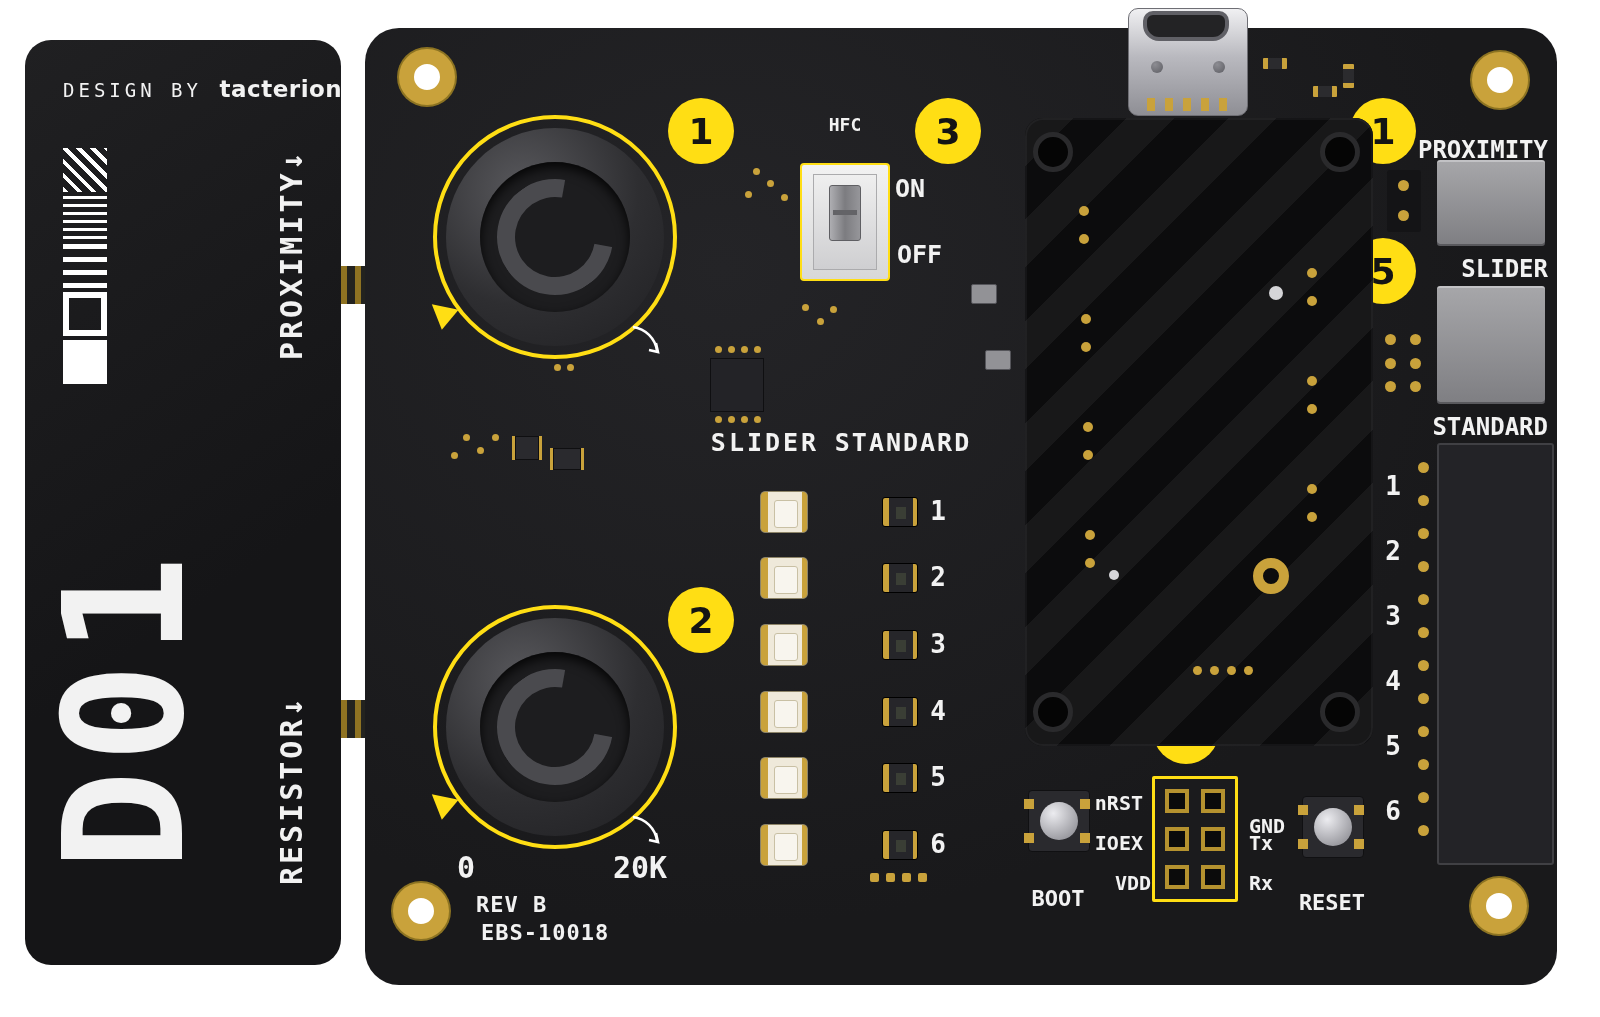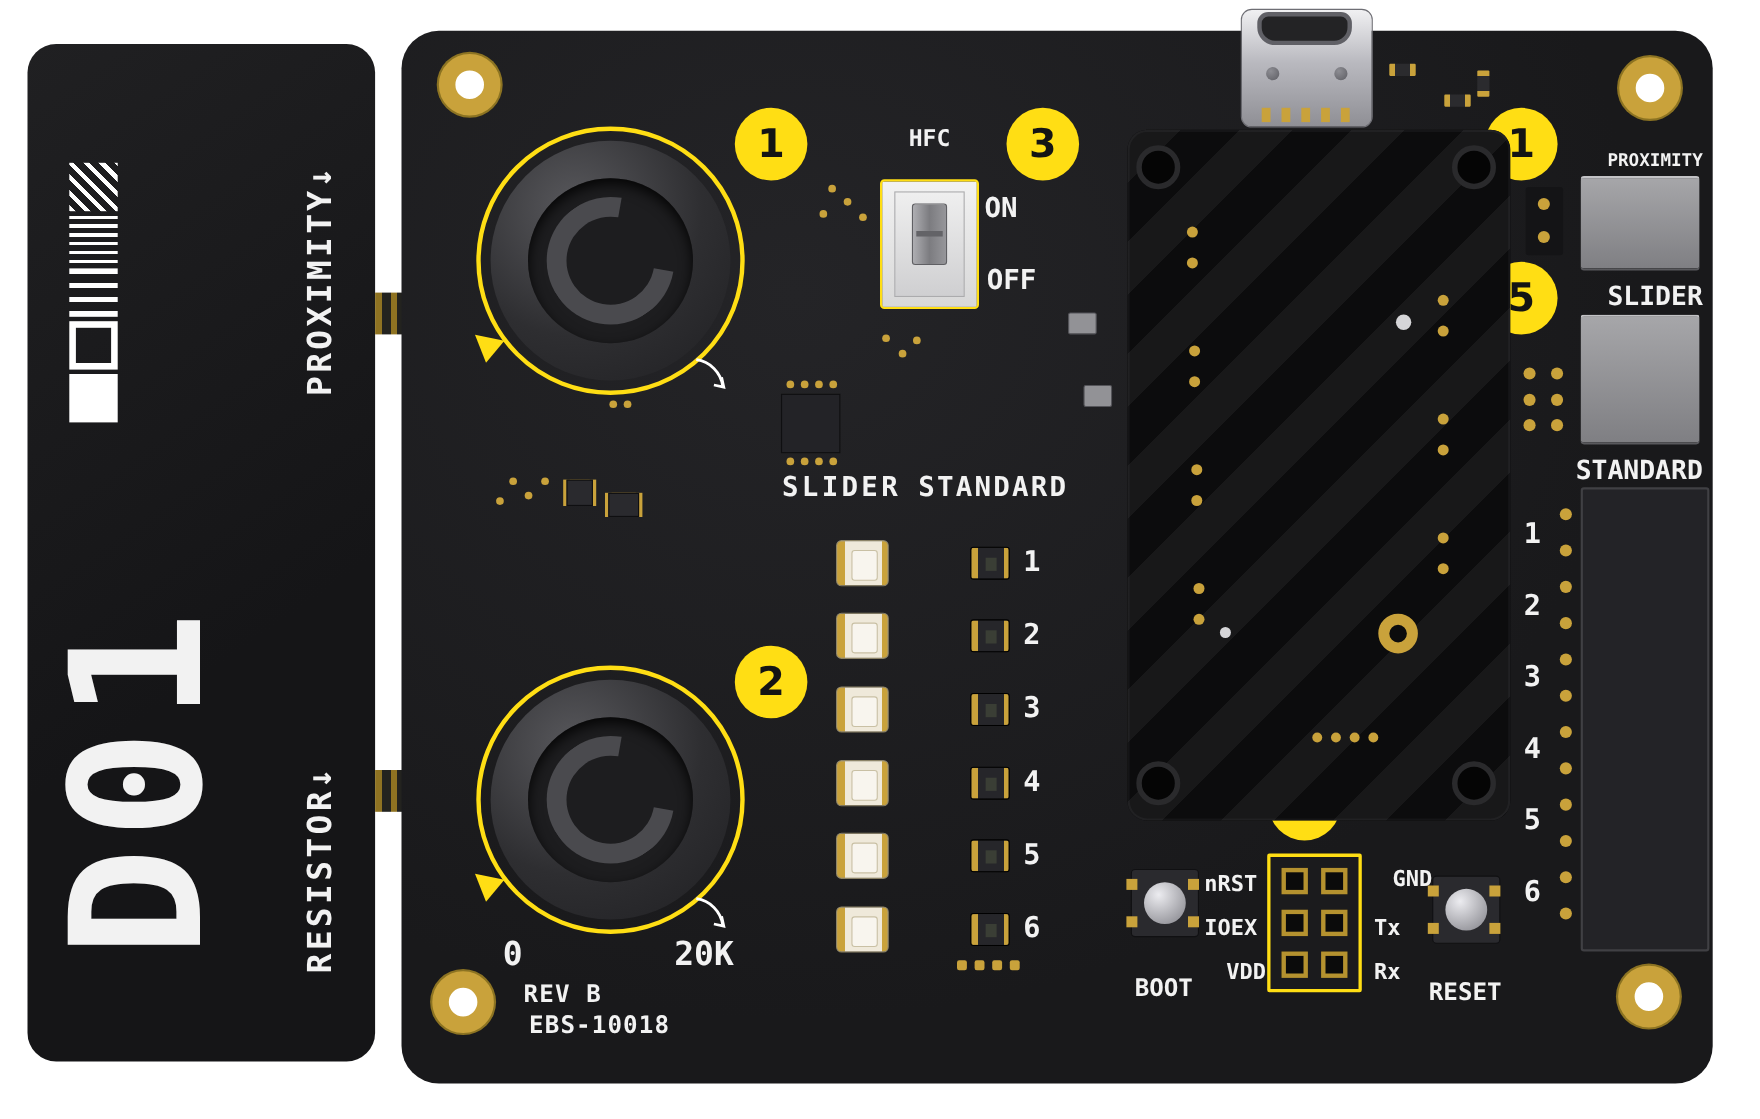--- a/index.html
+++ b/index.html
@@ -146,20 +146,24 @@
 
   .yellow-text{color:#E3C13D;}
   .small-info{position:absolute;font-weight:bold;font-size:22px;color:var(--white);letter-spacing:1px;}
 </style>
 </head>
 <body>
 
 <div id="stage">
 
   <aside id="left-tab">
+    <div class="brand-line">
+      <span class="design-by">DESIGN BY</span>
+      <span class="brand">tacterion</span>
+    </div>
     <div class="icon-col">
       <span class="picon icon-hatch"></span>
       <span class="picon icon-lines-fine"></span>
       <span class="picon icon-lines"></span>
       <span class="picon icon-square-outline"></span>
       <span class="picon icon-square-solid"></span>
     </div>
     <div class="vtext proximity-v">PROXIMITY↓</div>
     <div class="vtext model-v">D01</div>
     <div class="vtext resistor-v">RESISTOR↓</div>
@@ -193,21 +197,21 @@
       <div class="knob-face"></div>
       <div class="knob-groove"></div>
       <svg class="rot-arrow" width="36" height="32" viewBox="0 0 36 32">
         <path d="M4 2 A28 28 0 0 1 28 26" fill="none" stroke="#fff" stroke-width="2.5"></path>
         <path d="M20 25 L29 27 L27 18" fill="none" stroke="#fff" stroke-width="2.5"></path>
       </svg>
     </div>
     <div class="board-label" style="left:85px;top:822px;width:32px;font-size:30px;">0</div>
     <div class="board-label" style="left:238px;top:822px;width:74px;font-size:30px;">20K</div>
 
-    <div class="board-label" style="left:438px;top:86px;width:84px;font-size:21px;">HFC</div>
+    <div class="board-label" style="left:438px;top:86px;width:84px;font-size:18px;">HFC</div>
     <div class="hfc-switch">
       <div class="hfc-track"></div>
       <div class="hfc-handle"></div>
     </div>
     <div class="board-label" style="left:530px;top:146px;width:50px;font-size:25px;text-align:left;">ON</div>
     <div class="board-label" style="left:532px;top:212px;width:60px;font-size:25px;text-align:left;">OFF</div>
 
     <div class="callout" style="left:303px;top:70px;">1</div>
     <div class="callout" style="left:550px;top:70px;">3</div>
     <div class="callout" style="left:985px;top:70px;">1</div>
@@ -295,25 +299,25 @@
       <span class="pinhole"></span>
       <span class="pinhole"></span>
       <span class="pinhole"></span>
       <span class="pinhole"></span>
       <span class="pinhole"></span>
       <span class="pinhole"></span>
     </div>
     <div class="hdr-label" style="left:700px;top:763px;width:78px;text-align:right;">nRST</div>
     <div class="hdr-label" style="left:700px;top:803px;width:78px;text-align:right;">IOEX</div>
     <div class="hdr-label" style="left:708px;top:843px;width:78px;text-align:right;">VDD</div>
-    <div class="hdr-label" style="left:884px;top:758px;width:70px;text-align:center;">GND</div>
+    <div class="hdr-label" style="left:884px;top:786px;width:70px;">GND</div>
     <div class="hdr-label" style="left:884px;top:803px;width:70px;">Tx</div>
     <div class="hdr-label" style="left:884px;top:843px;width:70px;">Rx</div>
 
-    <div class="board-label" style="left:1040px;top:108px;width:143px;font-size:16px;text-align:right;">PROXIMITY</div>
+    <div class="board-label" style="left:1040px;top:108px;width:143px;font-size:24px;text-align:right;">PROXIMITY</div>
     <div class="conn-gray" style="left:1072px;top:132px;width:108px;height:82px;"></div>
     <div class="twopin">
       <span class="gold-dot" style="top:10px;"></span>
       <span class="gold-dot" style="top:40px;"></span>
     </div>
 
     <div class="board-label" style="left:1040px;top:227px;width:143px;font-size:24px;text-align:right;">SLIDER</div>
     <div class="conn-gray" style="left:1072px;top:258px;width:108px;height:114px;"></div>
     <div class="dotgrid">
       <span></span>

